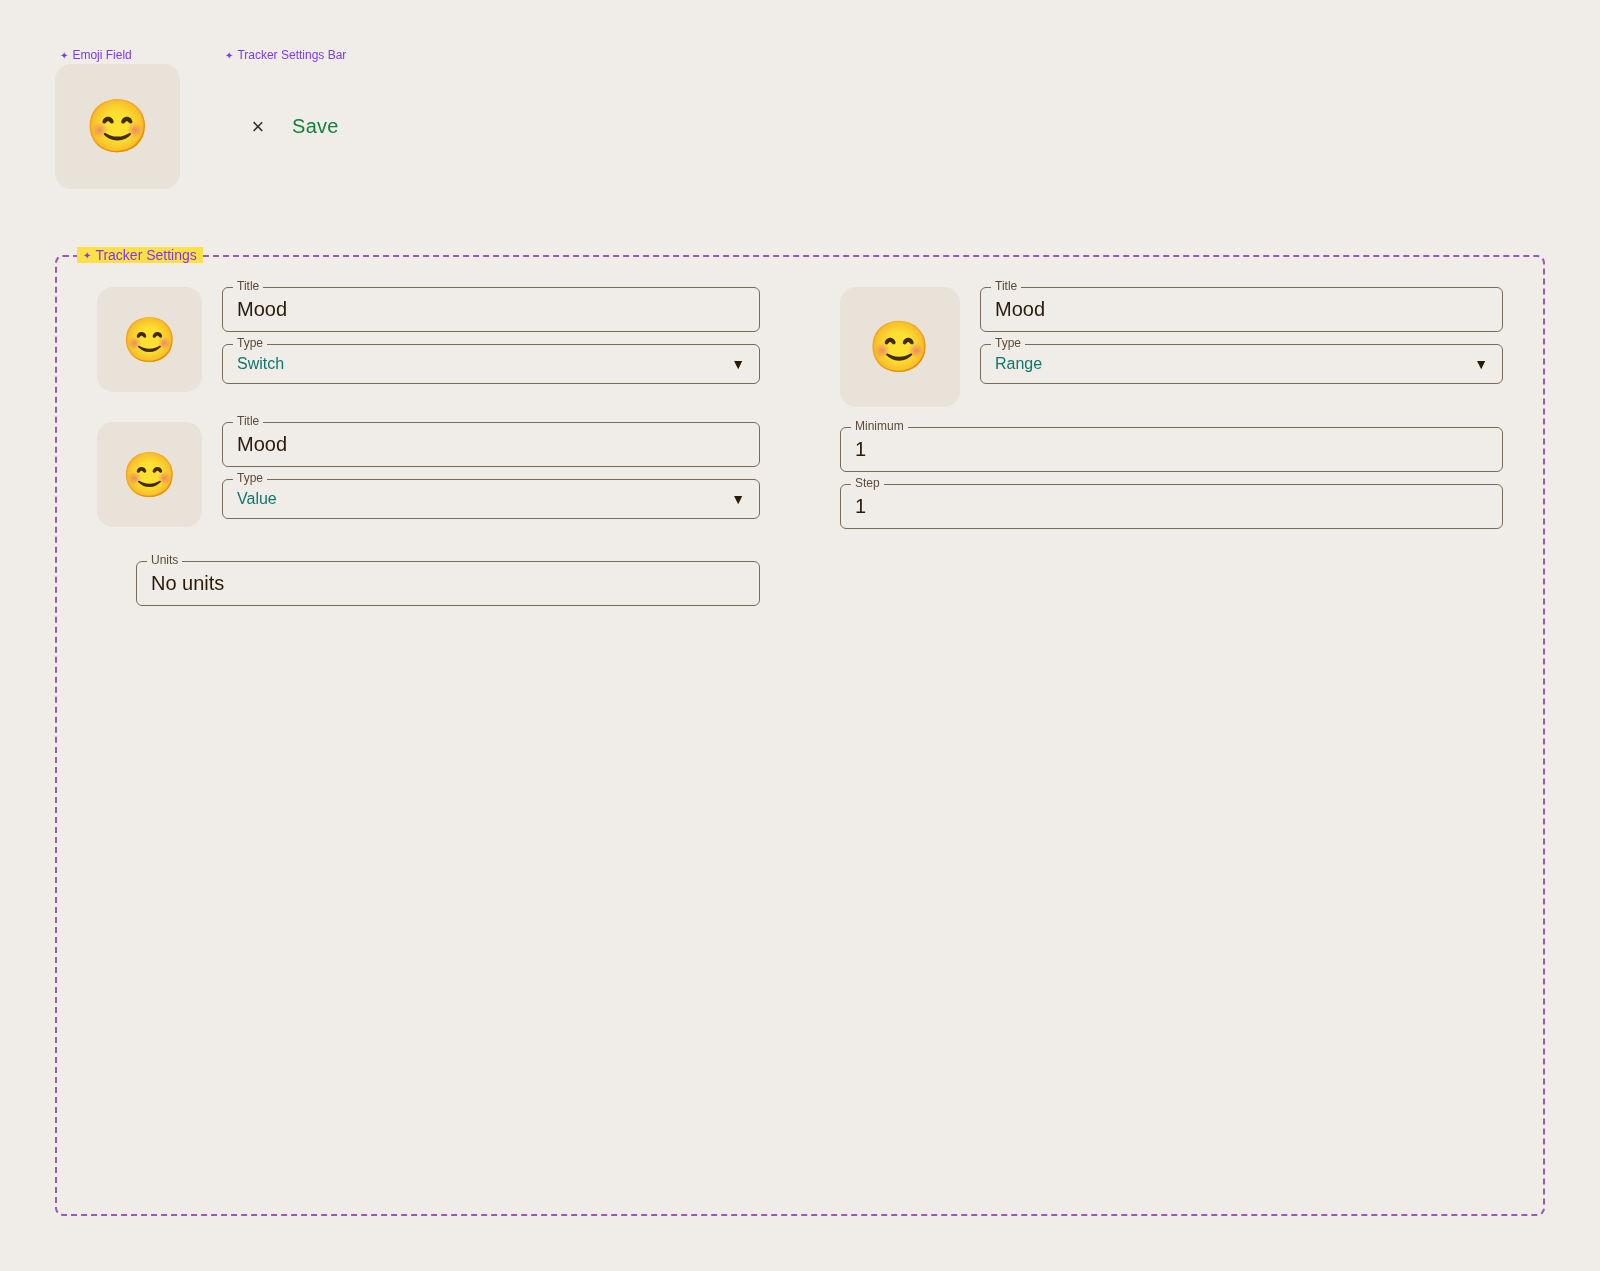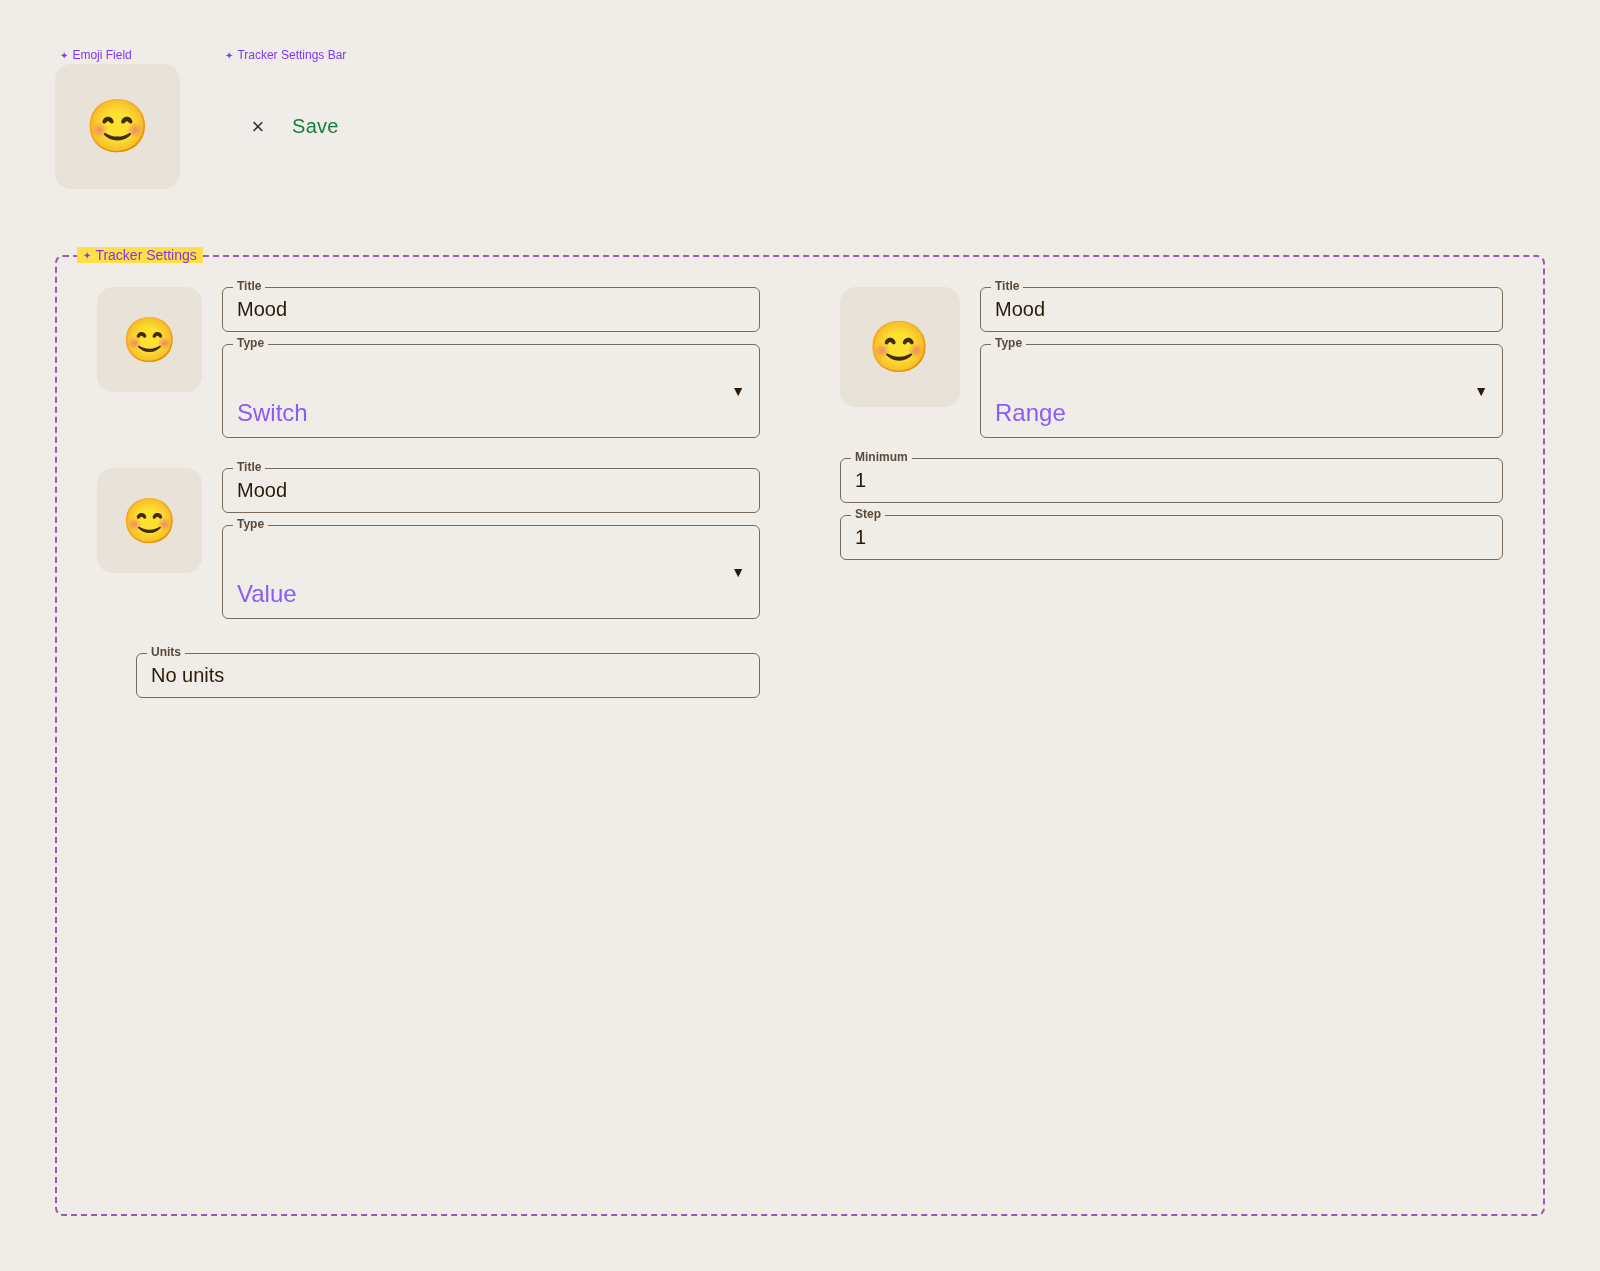--- a/index.html
+++ b/index.html
@@ -194,45 +194,44 @@
     }
 
     .field-label {
       position: absolute;
       top: -9px;
       left: 10px;
       background: #f0ede8;
       padding: 0 4px;
       font-size: 12px;
       color: #5a4a3a;
-      font-weight: 700;
+      font-weight: 400;
     }
 
     .field-input {
       width: 100%;
       background: transparent;
       border: none;
       outline: none;
       font-size: 20px;
       color: #2a1a0a;
       font-family: inherit;
       padding-top: 4px;
     }
 
     .field-select-wrapper {
       display: flex;
       align-items: center;
       justify-content: space-between;
     }
 
     .field-select-value {
-      font-size: 24px;
-      color: #8b5cf6;
+      font-size: 16px;
+      color: #0f766e;
       padding-top: 4px;
-      margin-top: 44px;
     }
 
     .dropdown-arrow {
       font-size: 14px;
       color: #2a1a0a;
       margin-top: 4px;
     }
 
     
     .right-tracker-card {

